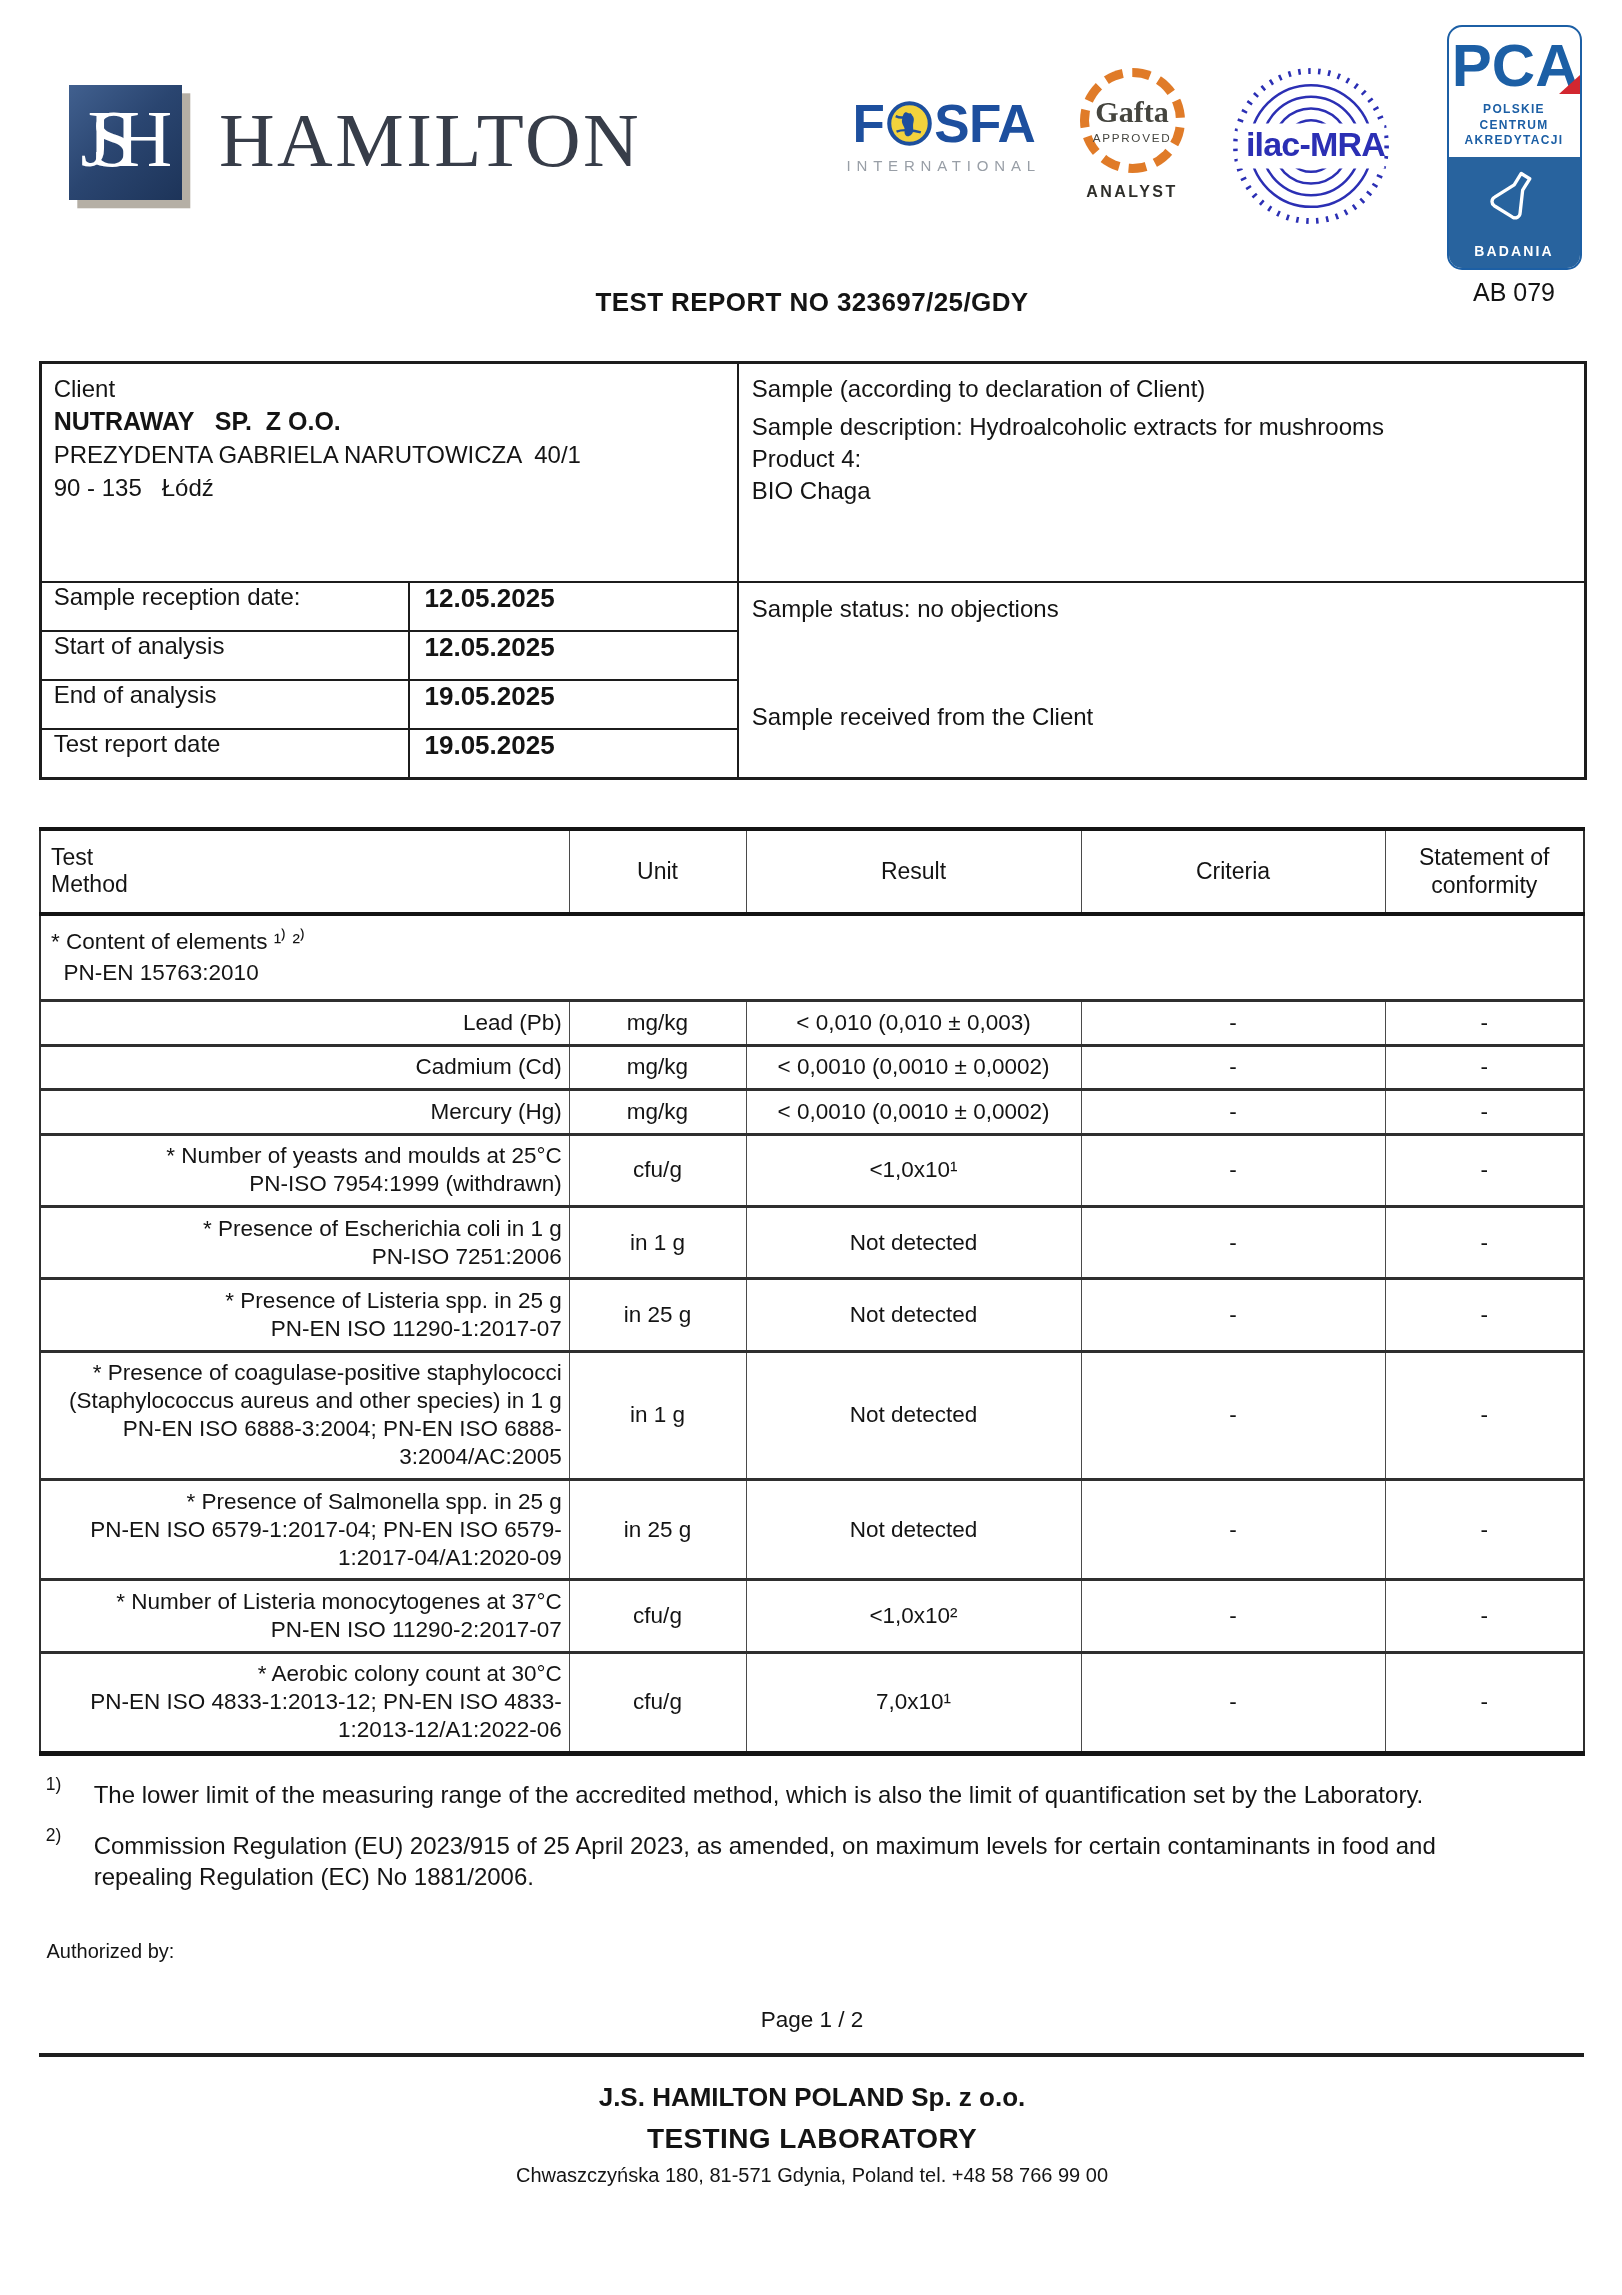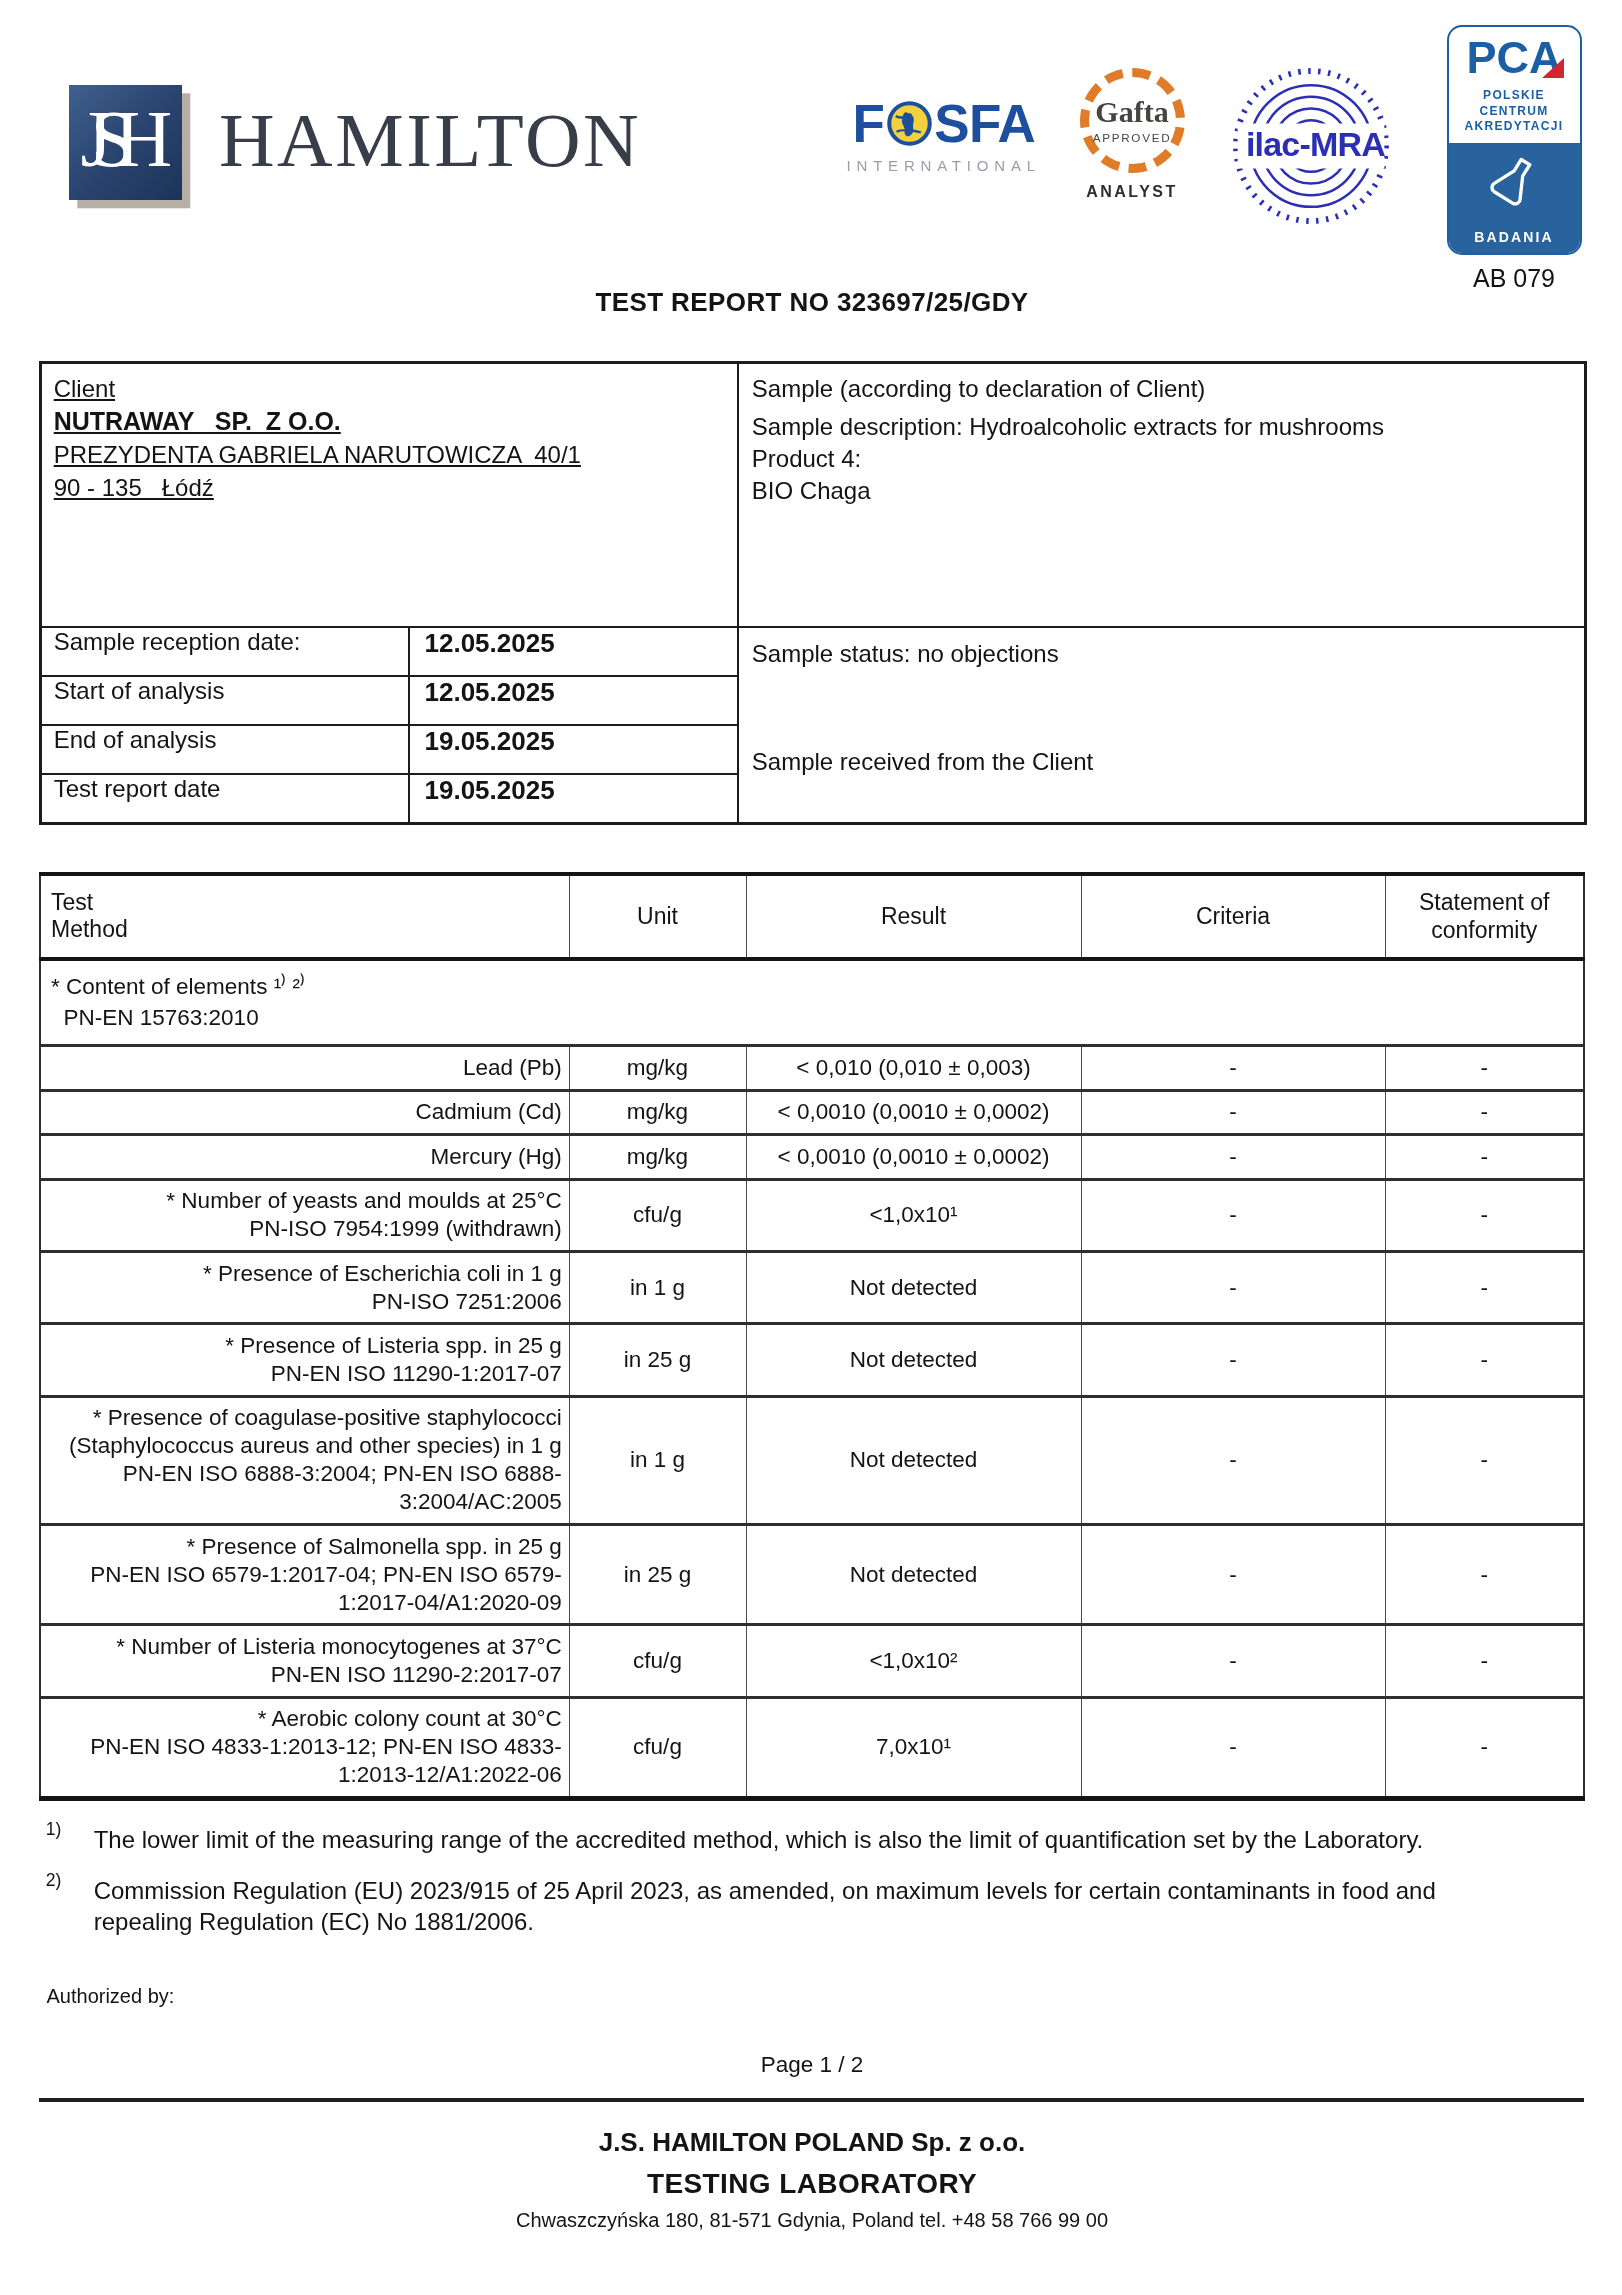--- a/index.html
+++ b/index.html
@@ -46,40 +46,40 @@
 
   .ilac { margin-left:33px; margin-top:40px; position:relative; width:160px; height:162px; }
   .ilac-text {
     position:absolute; left:9px; right:0; top:50%; transform:translateY(-54%);
     text-align:center; color:#2b2fb4; font-weight:bold; font-size:34px; letter-spacing:-0.8px;
   }
 
   .pca-wrap { margin-left:52px; display:flex; flex-direction:column; align-items:center; width:142px; }
   .pca-badge { width:135px; border:2.5px solid #1c5fa5; border-radius:15px; overflow:hidden; background:#fff; }
   .pca-top { padding:10px 3.3px 3.3px; text-align:center; }
-  .pca-acronym { font-size:45px; font-weight:bold; color:#1c5fa5; line-height:0.95; position:relative; display:inline-block; }
+  .pca-acronym { font-size:60px; font-weight:bold; color:#1c5fa5; line-height:0.95; position:relative; display:inline-block; }
   .pca-a { position:relative; }
   .pca-a-red {
     position:absolute; right:-2.5px; bottom:5px; width:0; height:0;
     border-style:solid; border-width:0 0 20px 22px;
     border-color:transparent transparent #d22730 transparent;
   }
   .pca-mid { font-size:12px; font-weight:bold; color:#1c5fa5; letter-spacing:1.3px; line-height:1.3; padding:5px 1.7px 8.3px; text-align:center; }
   .pca-panel { background:#28639e; padding:10px 0 8.3px; display:flex; flex-direction:column; align-items:center; gap:21px; }
   .pca-badania { color:#ffffff; font-weight:bold; font-size:14px; letter-spacing:2.1px; }
   .pca-code { margin-top:8.3px; font-size:25px; color:#131313; }
 
   
   .title { text-align:center; font-size:26px; font-weight:bold; letter-spacing:0.4px; margin-top:11.7px; }
 
   
   table { border-collapse:collapse; table-layout:fixed; }
   .info { width:1545px; margin-top:43px; border:3.3px solid #1c1c1c; }
   .info td { border:2.5px solid #1c1c1c; vertical-align:top; }
-  .cell-client { height:265px; padding:8.3px 11.7px;text-decoration:underline; }
+  .cell-client { height:220px; padding:8.3px 11.7px; }
   .client-label { font-size:24px; line-height:33px; }
   .client-name { font-size:25px; font-weight:bold; line-height:33px; white-space:pre-wrap; }
   .client-line { font-size:24px; line-height:33px; white-space:pre-wrap; }
   .cell-sample { padding:8.3px 13.3px; }
   .sample-label { font-size:24px; line-height:33px; }
   .sample-desc { font-size:24px; line-height:32px; margin-top:5.8px; }
   .sample-line { font-size:24px; line-height:32px; }
   .date-label { font-size:24px; padding:0 8.3px 0 11.7px; vertical-align:middle; height:49px; }
   .date-value { font-size:26px; font-weight:bold; padding-left:15px; vertical-align:middle; }
   .cell-status { padding:11.7px 13.3px; }

